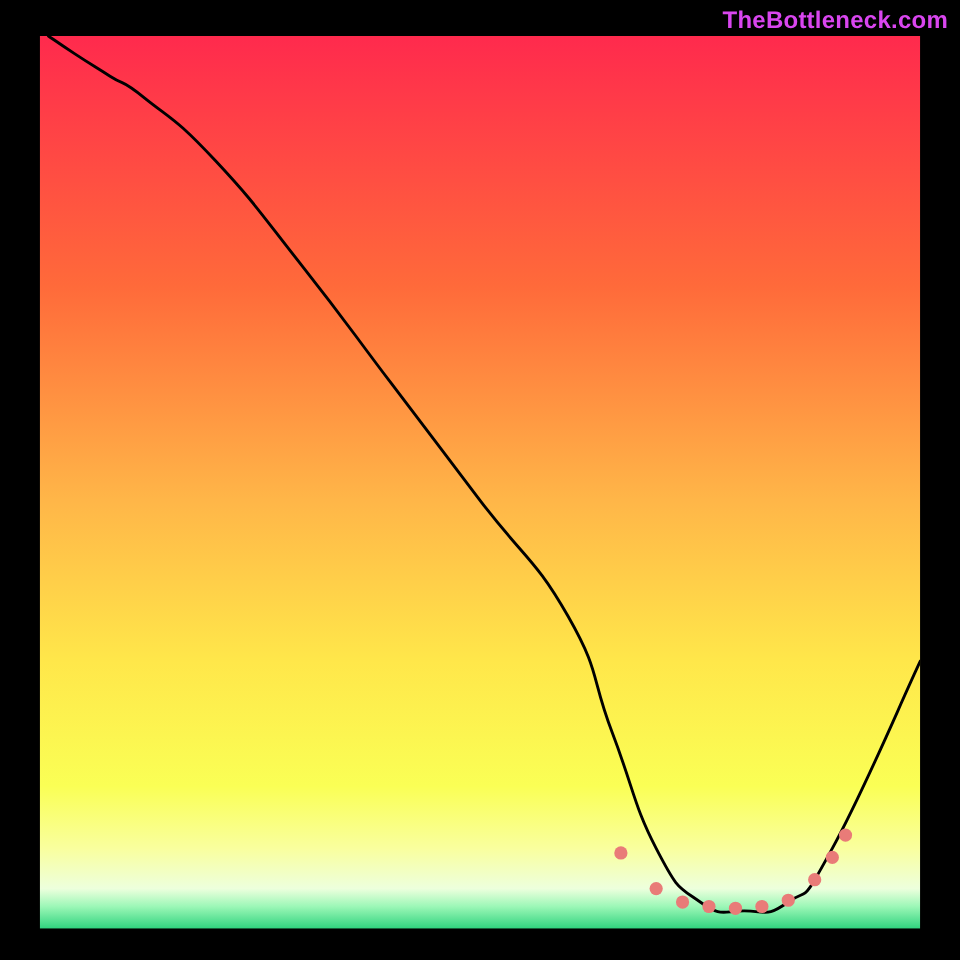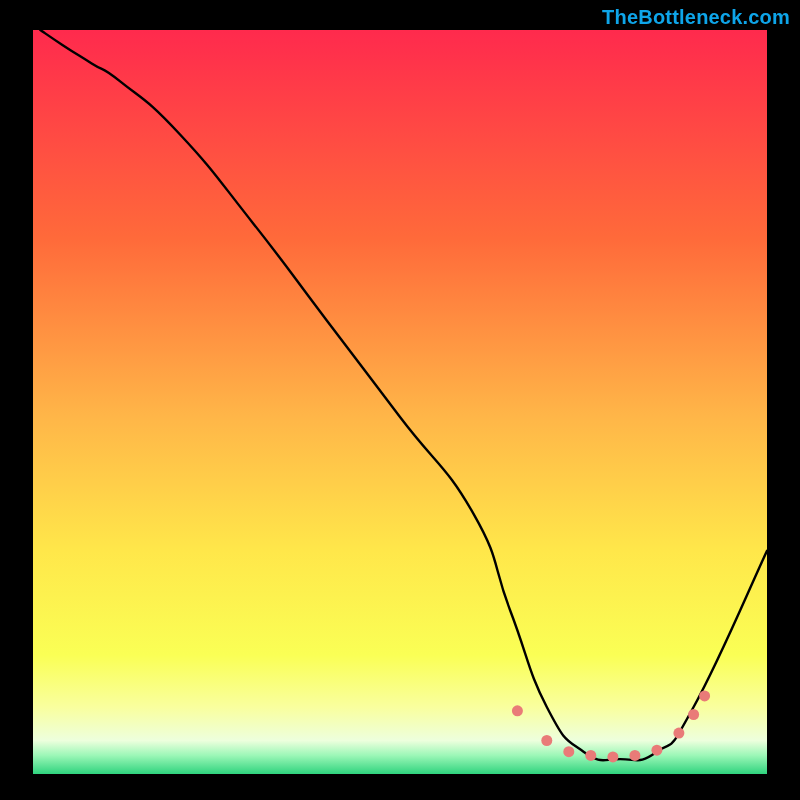--- a/index.html
+++ b/index.html
@@ -16,21 +16,21 @@
     height: 800px;
     background: #000;
     position: relative;
   }
   .watermark {
     position: absolute;
     top: 6px;
     right: 10px;
     font-size: 20px;
     font-weight: 600;
-    color: #0ea5e9;
+    color: #d946ef;
     letter-spacing: 0.2px;
   }
   .plot-area {
     position: absolute;
     left: 33px;
     top: 30px;
     width: 734px;
     height: 744px;
     overflow: hidden;
   }

